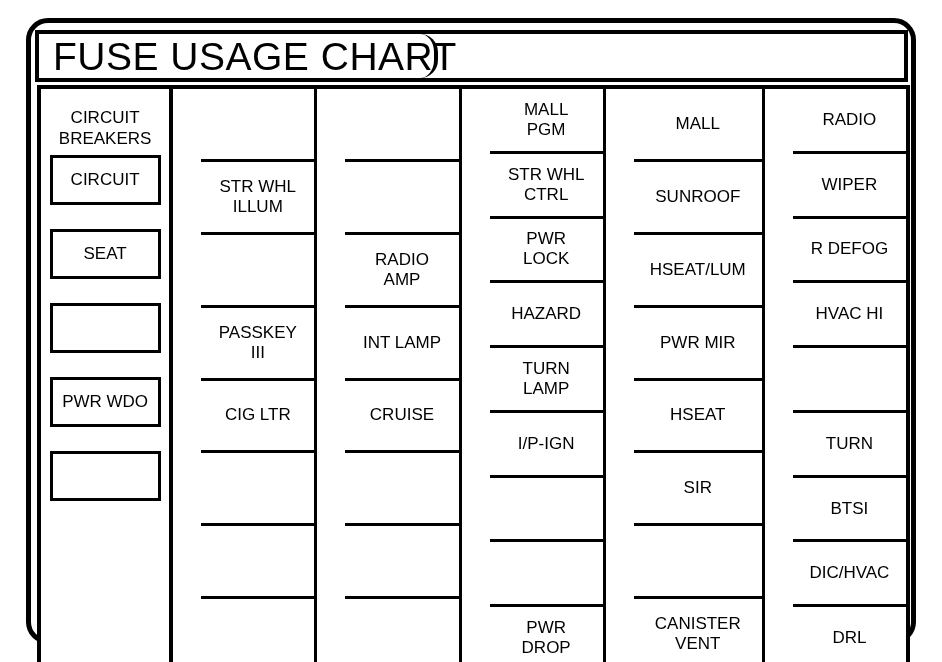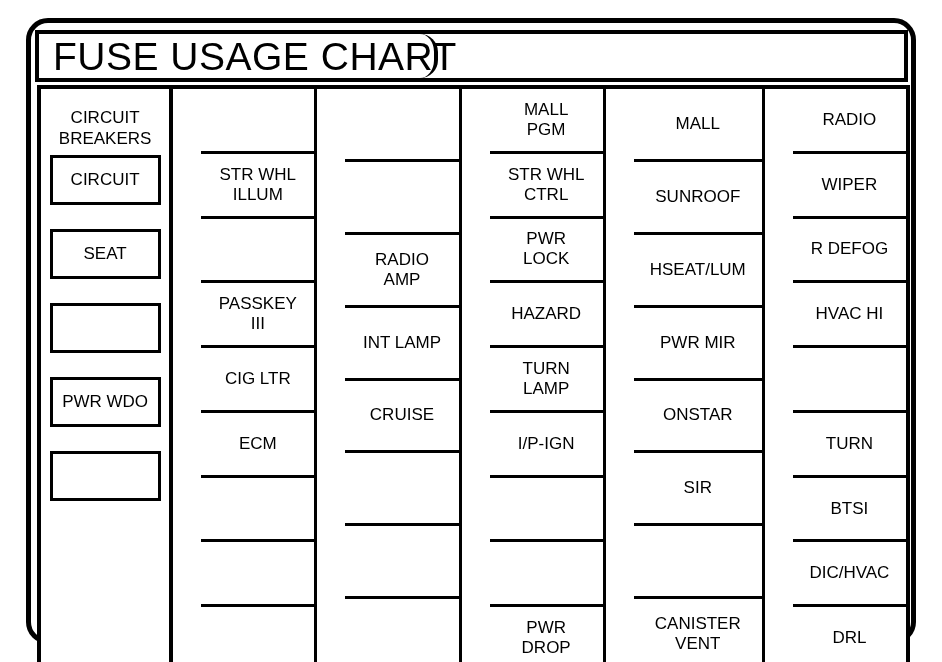--- a/index.html
+++ b/index.html
@@ -206,23 +206,20 @@
         <div class="fuse-cell">
             <span></span>
           </div>
         <div class="fuse-cell">
             <span>PASSKEY III</span>
           </div>
         <div class="fuse-cell">
             <span>CIG LTR</span>
           </div>
         <div class="fuse-cell">
-            <span>ECM</span>
-          </div>
-        <div class="fuse-cell">
             <span></span>
           </div>
         <div class="fuse-cell">
             <span></span>
           </div>
         <div class="fuse-cell">
             <span></span>
           </div>
       </div>
 
@@ -291,21 +288,21 @@
         <div class="fuse-cell">
             <span>SUNROOF</span>
           </div>
         <div class="fuse-cell">
             <span>HSEAT/LUM</span>
           </div>
         <div class="fuse-cell">
             <span>PWR MIR</span>
           </div>
         <div class="fuse-cell">
-            <span>ONSTAR</span>
+            <span>HSEAT</span>
           </div>
         <div class="fuse-cell">
             <span>SIR</span>
           </div>
         <div class="fuse-cell">
             <span></span>
           </div>
         <div class="fuse-cell">
             <span>CANISTER
 VENT</span>

